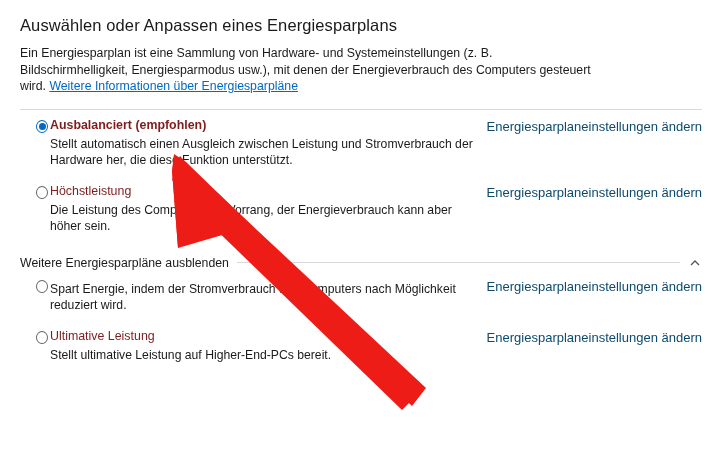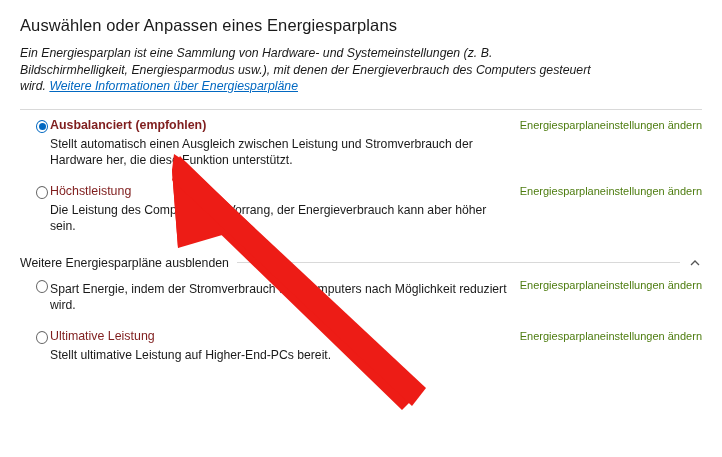--- a/index.html
+++ b/index.html
@@ -32,21 +32,20 @@
     margin: 4px 0 10px 0;
     font-weight: 400;
   }
 
   .intro {
     font-size: 12.3px;
     line-height: 16.5px;
     color: #1a1a1a;
     max-width: 580px;
     margin-bottom: 14px;
-    font-style: italic;
   }
   .intro .link {
     color: #0268c1;
     text-decoration: underline;
     cursor: pointer;
   }
 
   .section {
     margin-top: 4px;
   }
@@ -131,22 +130,22 @@
   .plan-desc {
     font-size: 12.2px;
     line-height: 16px;
     color: #1a1a1a;
     margin-top: 3px;
     max-width: 540px;
   }
 
   .plan-link {
     flex: 0 0 auto;
-    font-size: 11px;
-    color: #4d7c0f;
+    font-size: 13px;
+    color: #0c4a6e;
     text-decoration: none;
     cursor: pointer;
     white-space: nowrap;
     padding-left: 10px;
     padding-top: 1px;
   }
 
   .section2 { margin-top: 22px; }
 
   

